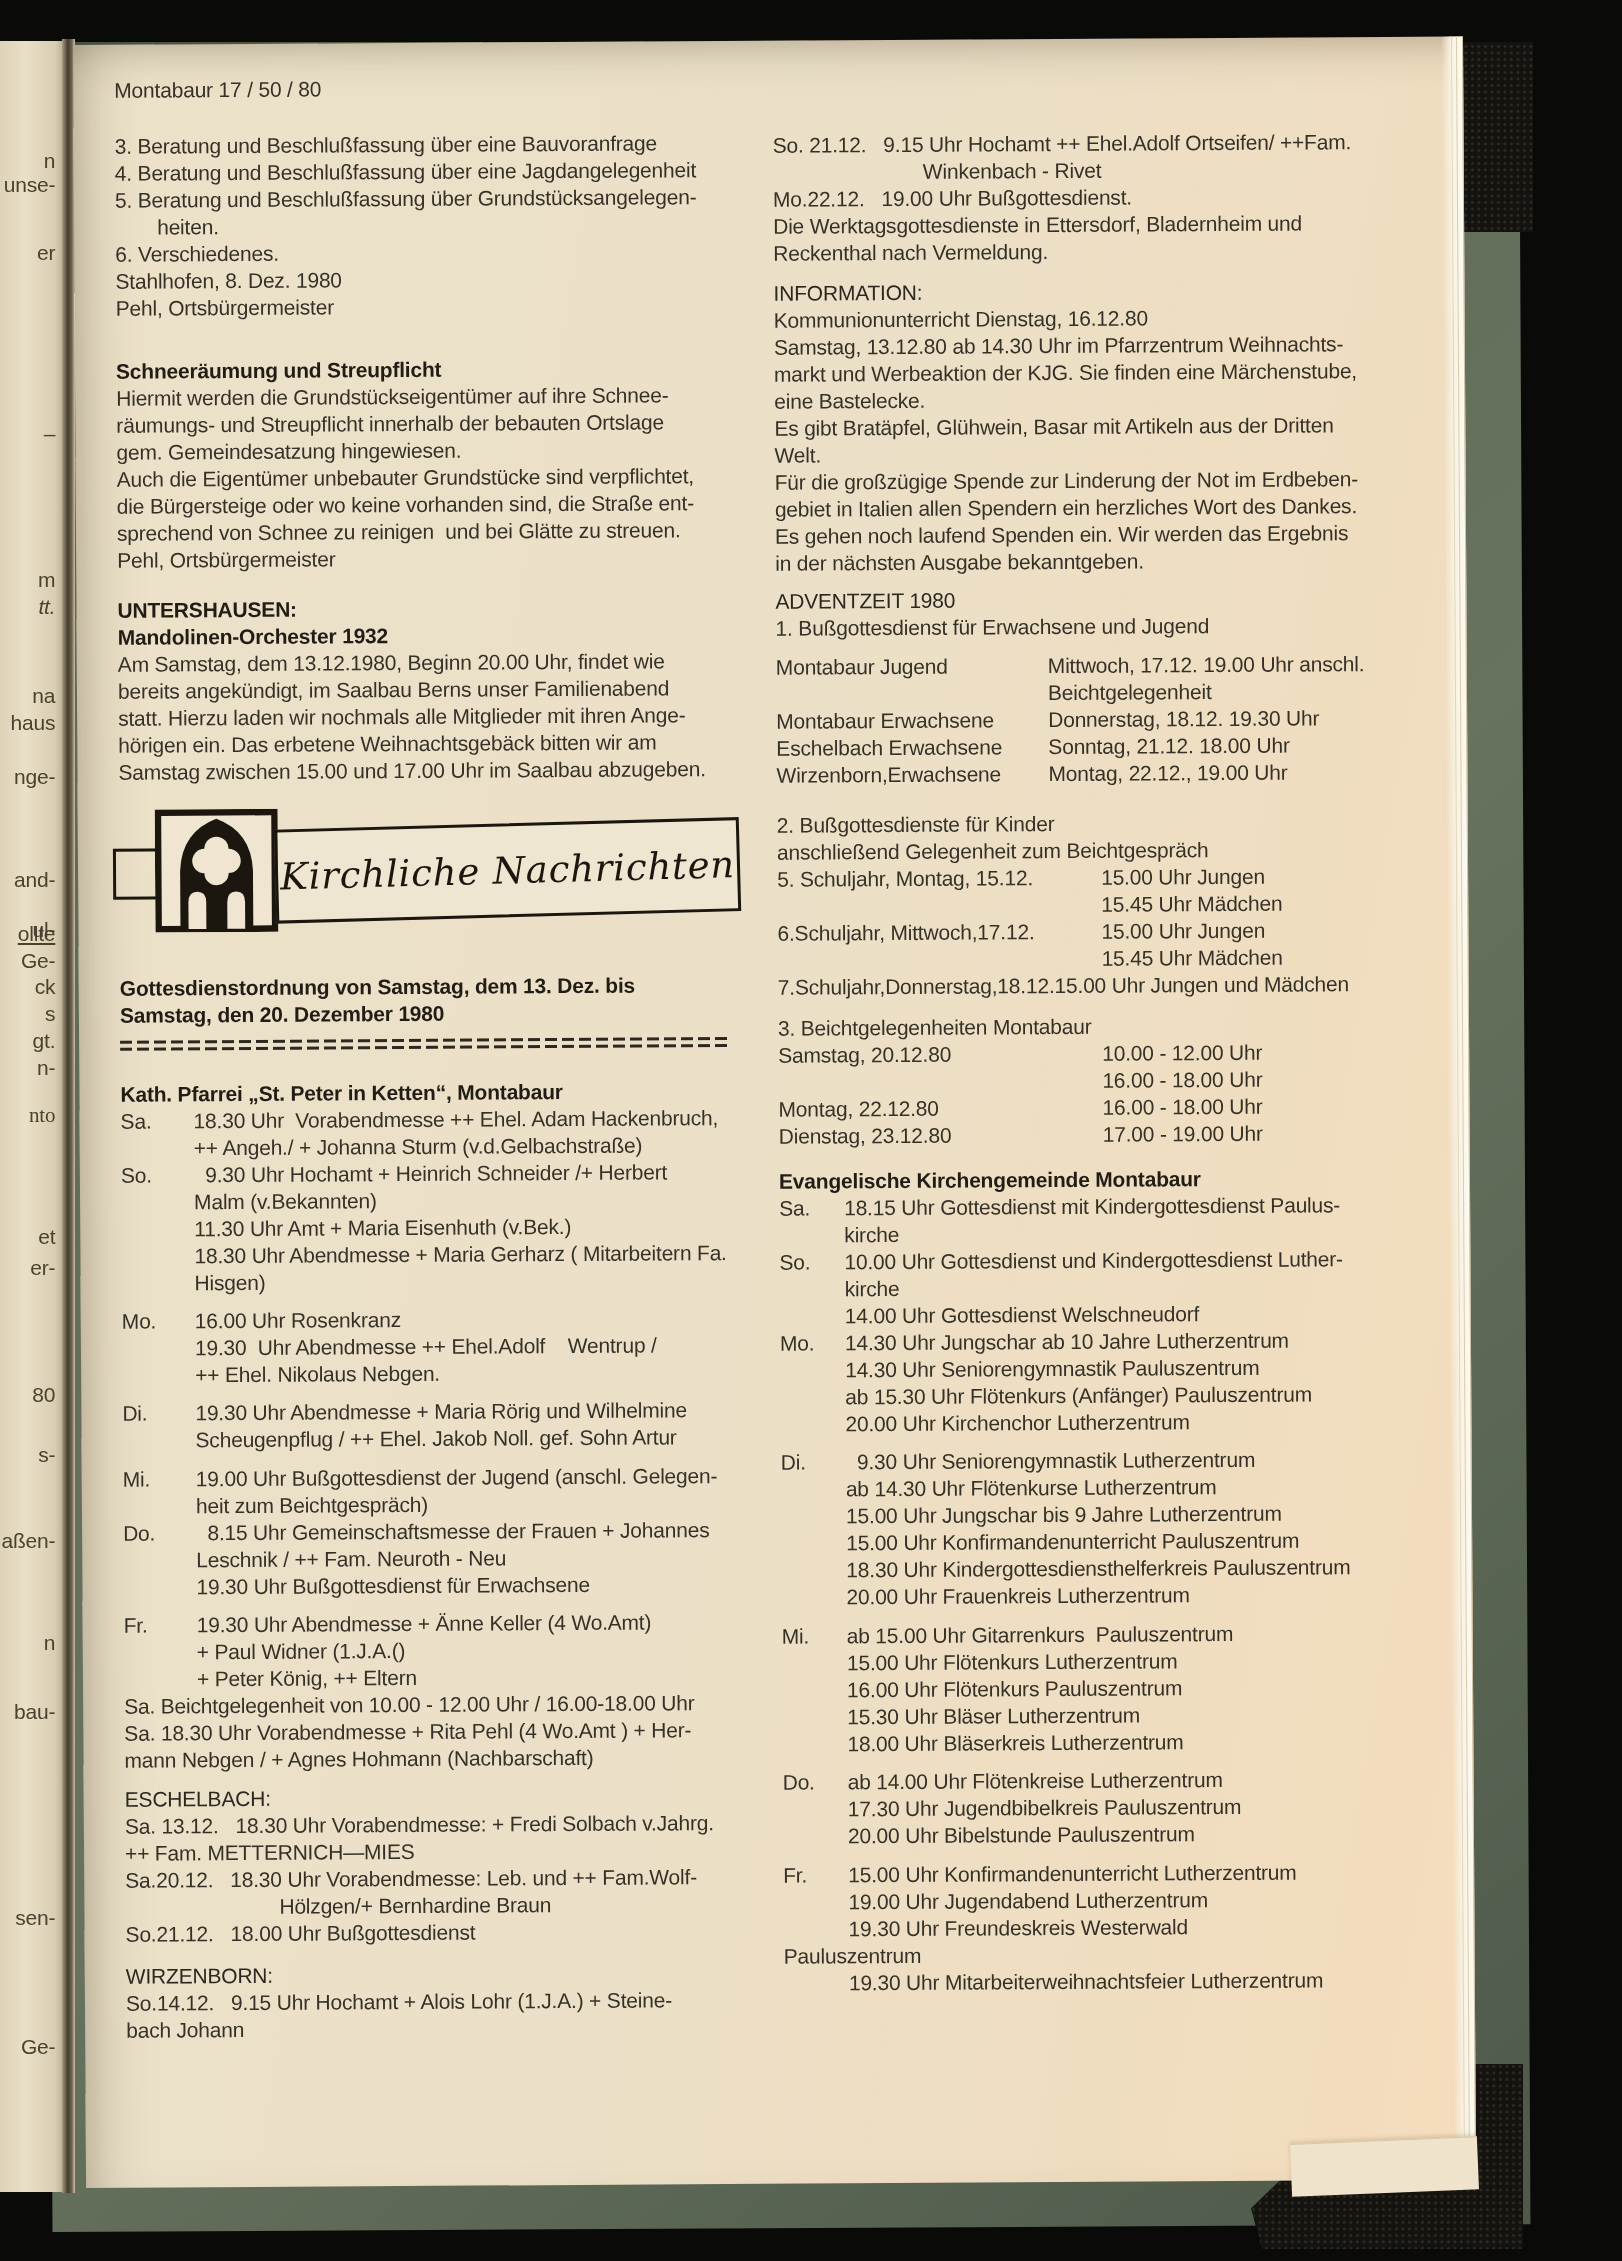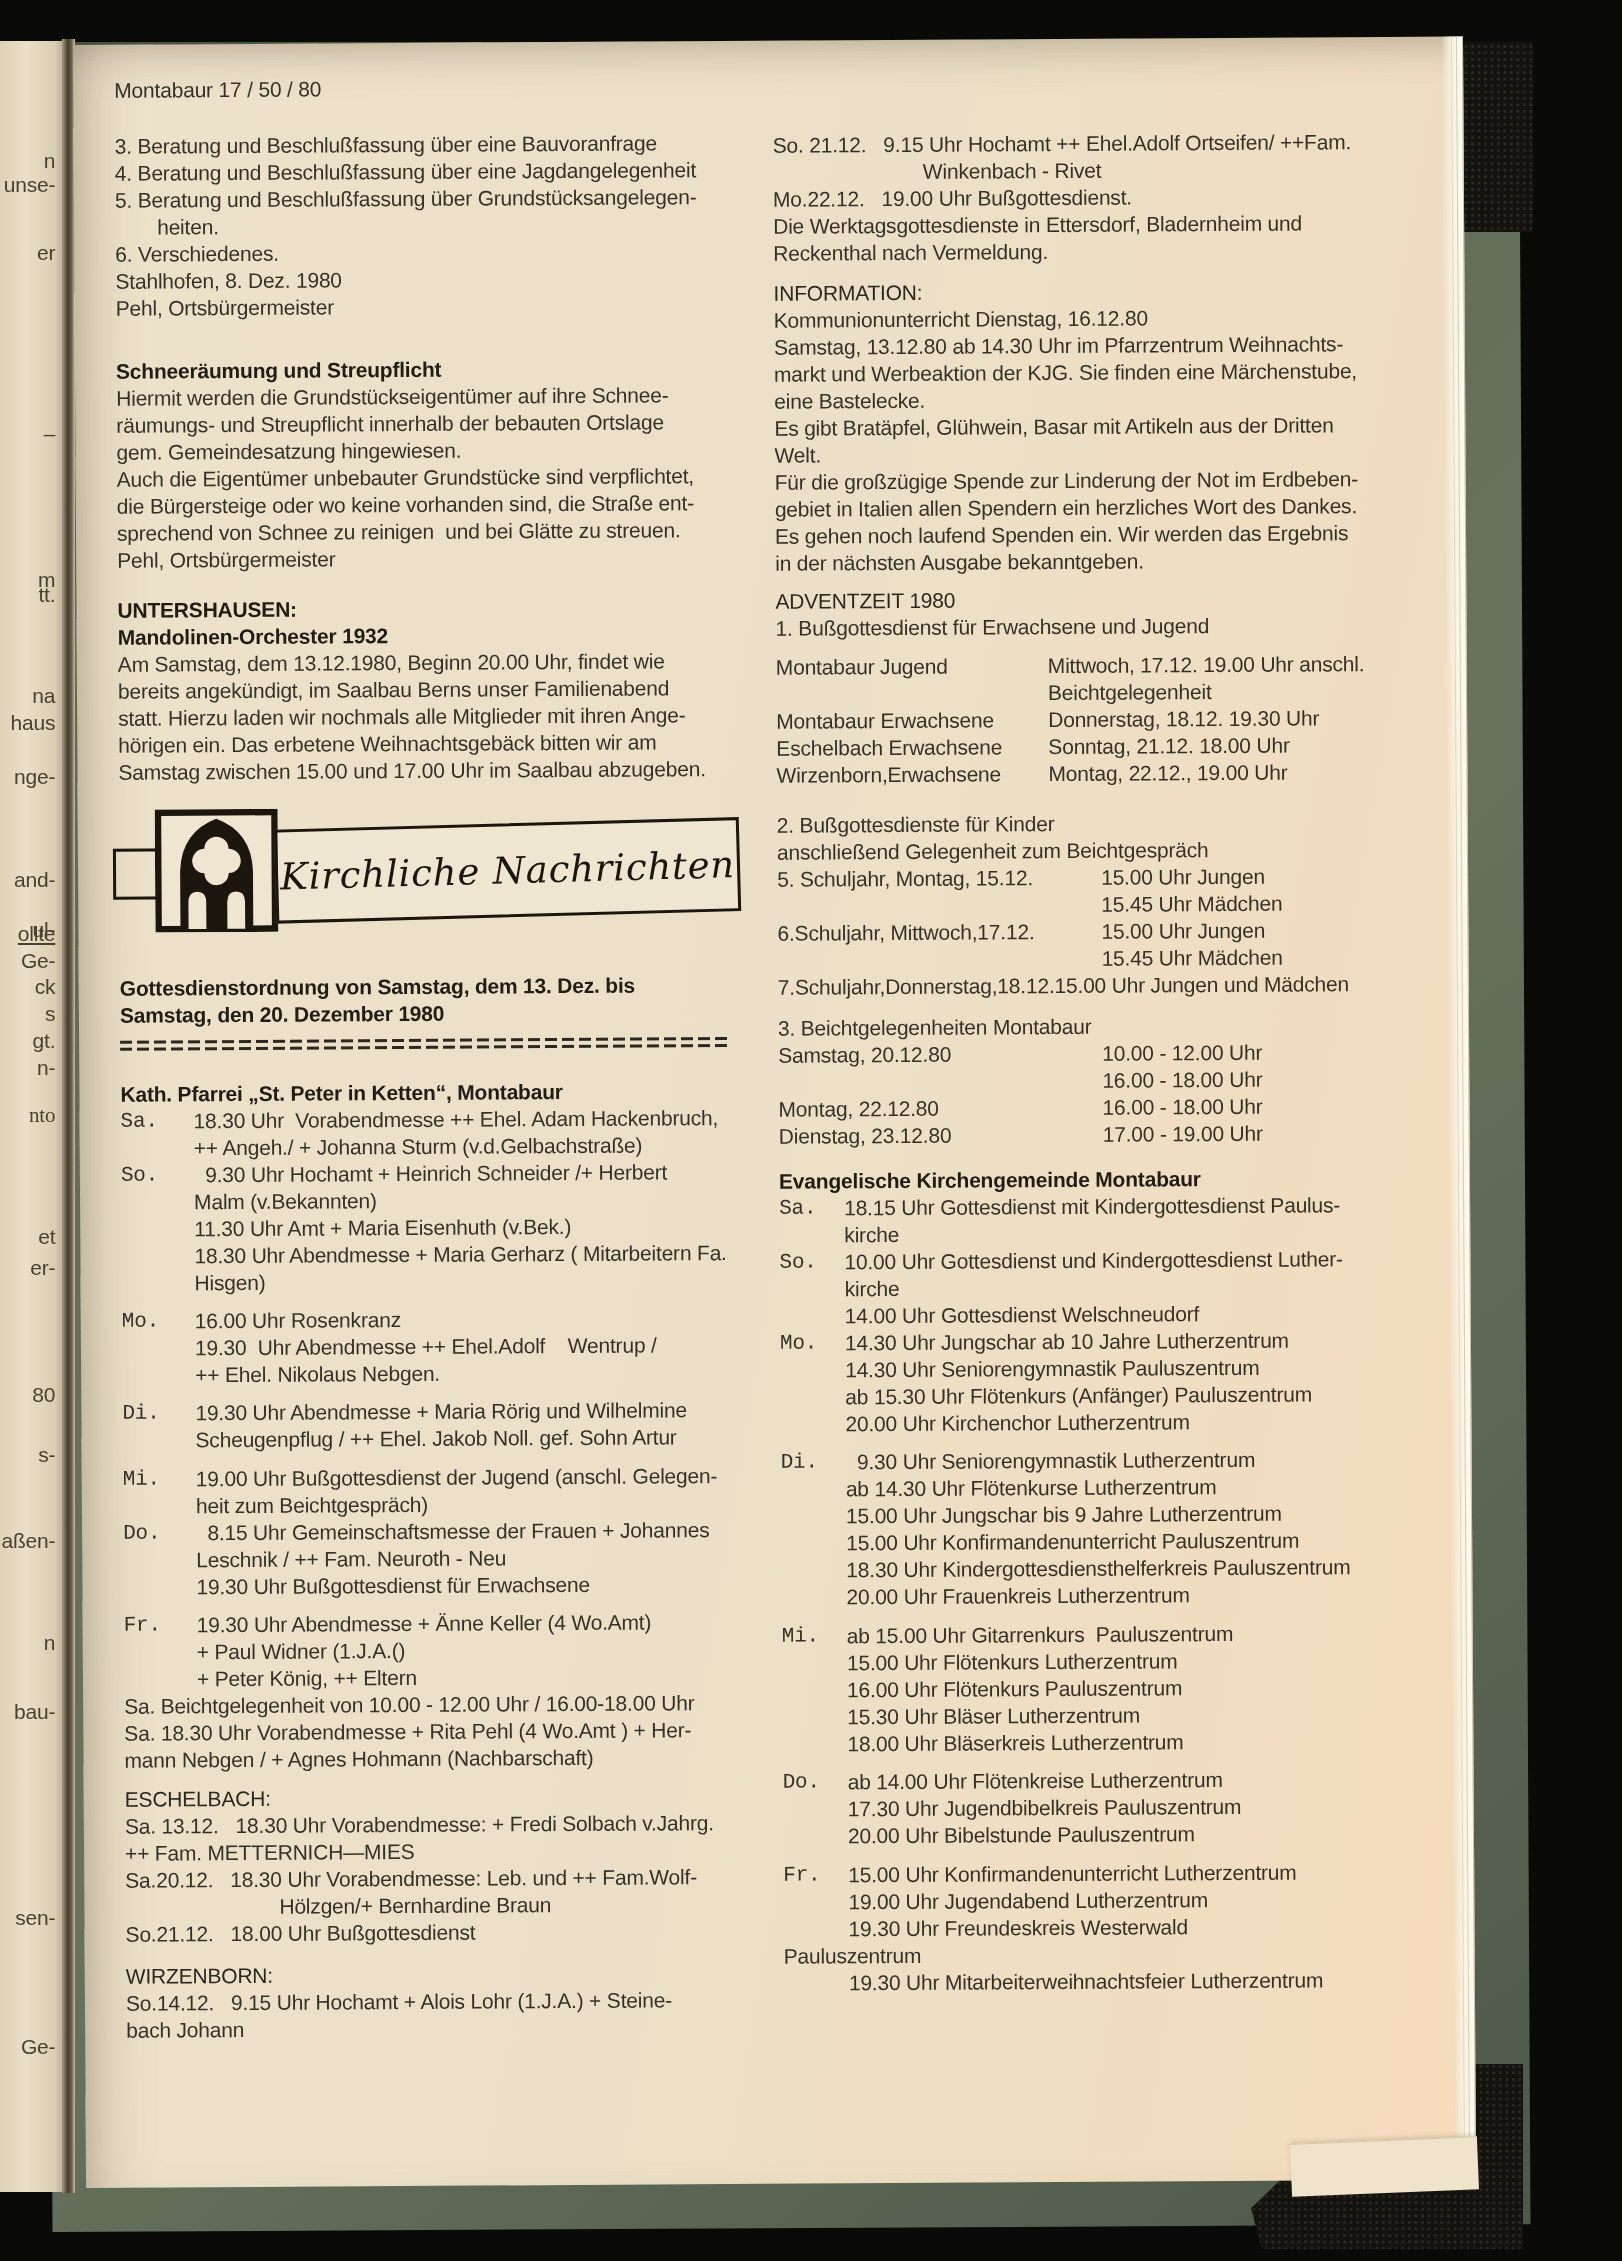--- a/index.html
+++ b/index.html
@@ -71,21 +71,21 @@
   .esch{margin-top:12px;}
   .wirz{margin-top:14.6px;}
   .info{margin-top:13px;}
   .advent{margin-top:11.4px;}
   .advent .rows{margin-top:11.4px;}
   .kinder{margin-top:23.5px;}
   .beicht{margin-top:13.8px;}
   .evang{margin-top:18px;}
 
   .row{display:flex;}
-  .day{flex:0 0 73px;white-space:pre;font-family:Liberation Mono, monospace;}
+  .day{flex:0 0 73px;white-space:pre;}
   .evrow .day{flex:0 0 65px;}
   .txt{white-space:pre;flex:1 1 auto;}
   .arow{display:flex;}
   .al{flex:0 0 272px;white-space:pre;}
   .krow .al{flex:0 0 324px;}
   .brow .al{flex:0 0 324px;}
   .av{white-space:pre;}
 
   
   .banner{position:relative;height:123px;margin:24px 0 42px -16px;}
@@ -117,21 +117,21 @@
     <span class="fragment" style="top: 108px;">n</span>
 
     <span class="fragment" style="top: 132px;">unse-</span>
 
     <span class="fragment" style="top: 200px;">er</span>
 
     <span class="fragment" style="top: 381px;">–</span>
 
     <span class="fragment" style="top: 527px;">m</span>
 
-    <span class="fragment" style="top: 542px;">tt.</span>
+    <span class="fragment" style="top: 554px; font-style: italic;">tt.</span>
 
     <span class="fragment" style="top: 643px;">na</span>
 
     <span class="fragment" style="top: 670px;">haus</span>
 
     <span class="fragment" style="top: 724px;">nge-</span>
 
     <span class="fragment" style="top: 827px; text-align: center;">and-</span>
 
     <span class="fragment" style="top: 854px; margin-top: 23px;">ul-</span>

